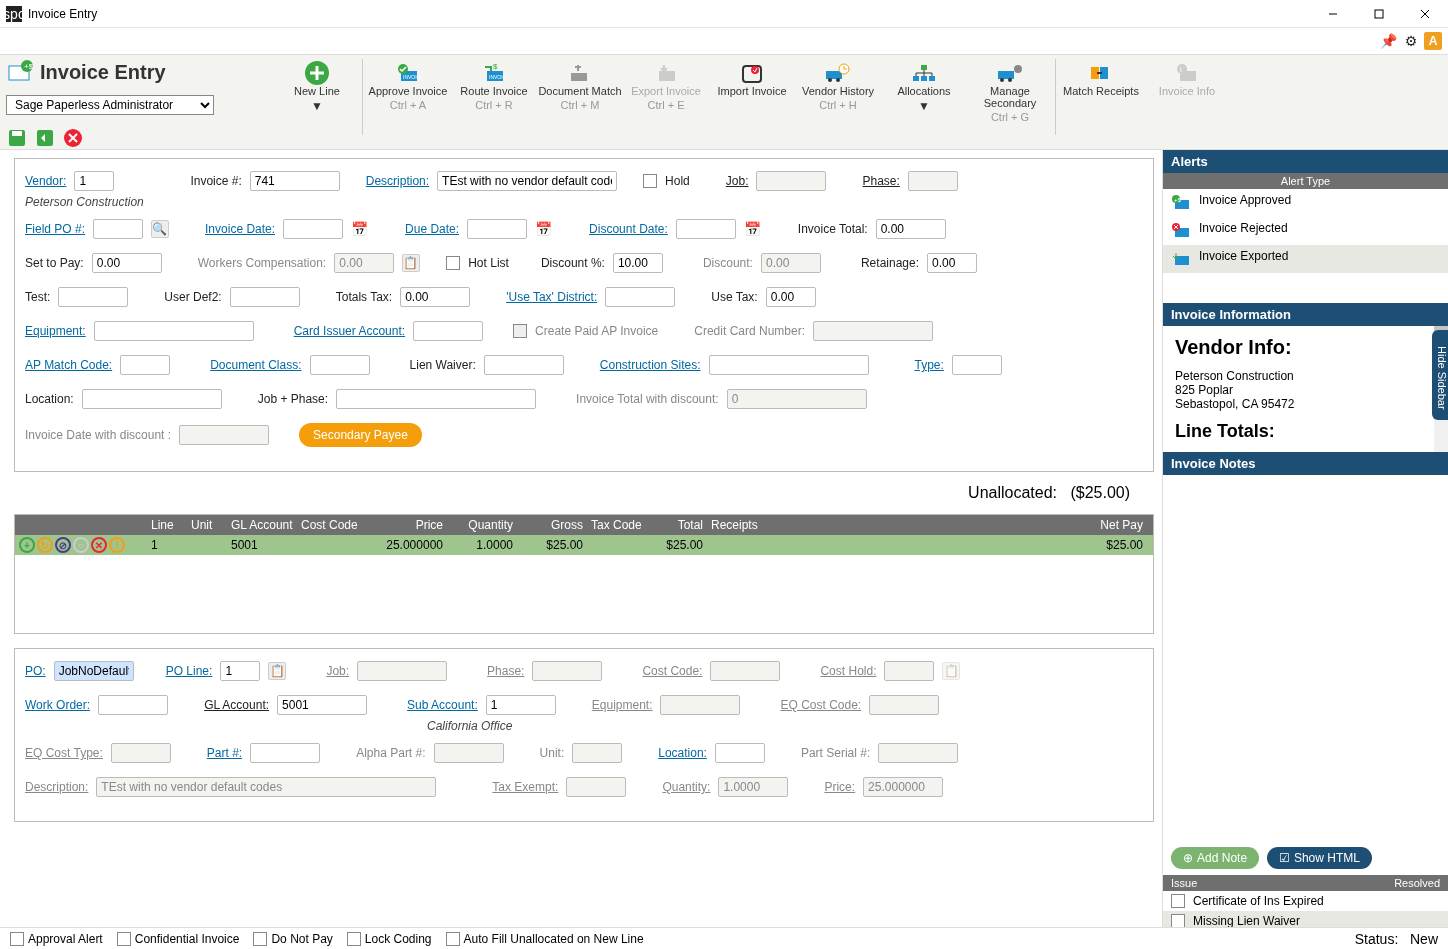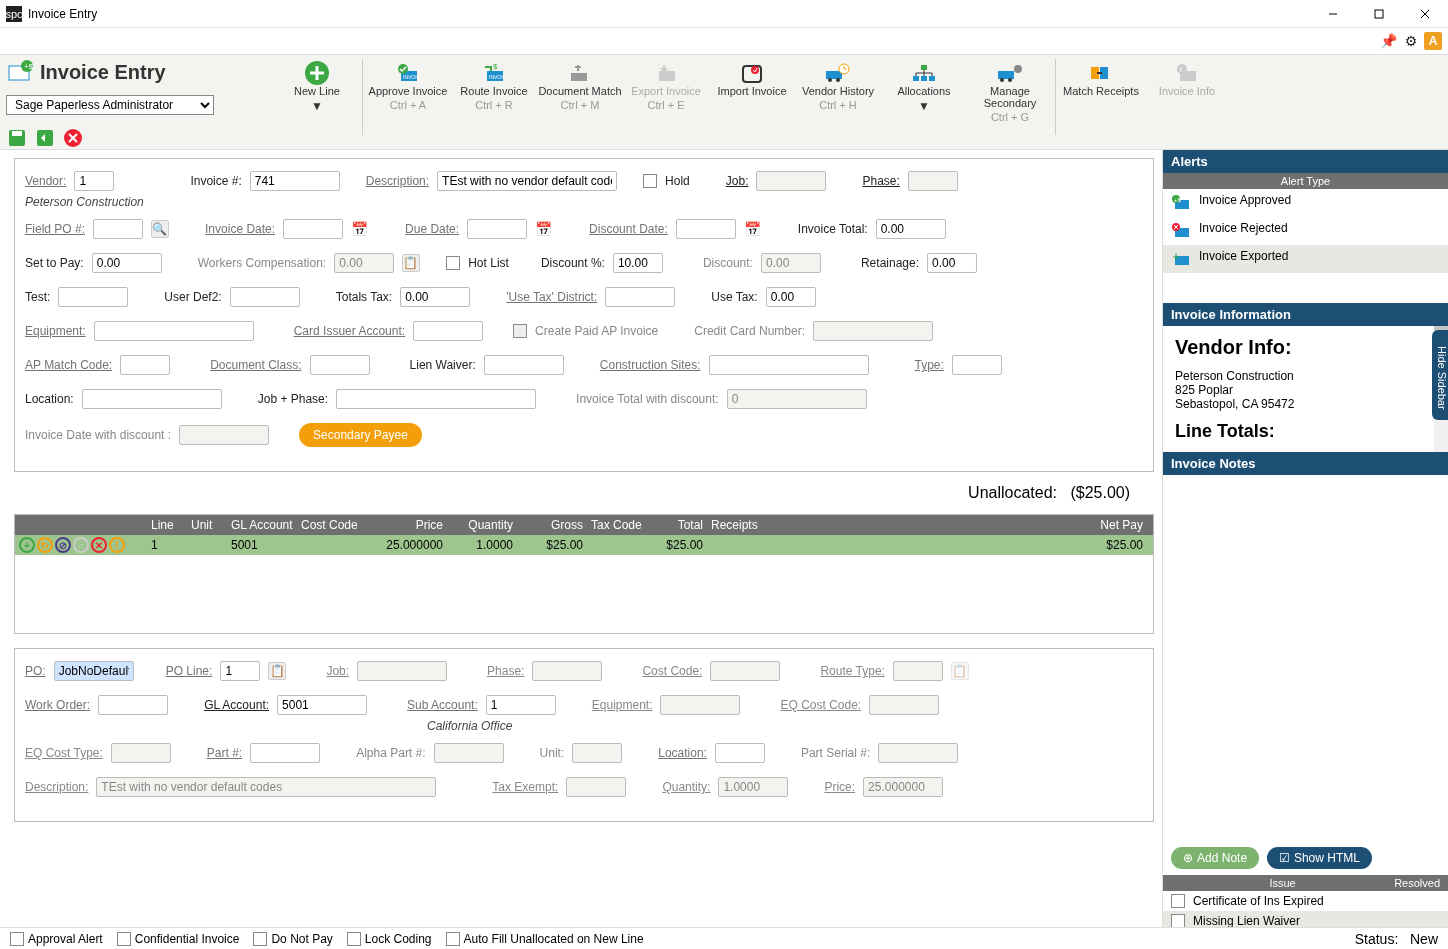--- a/index.html
+++ b/index.html
@@ -1,18 +1,18 @@
 <!DOCTYPE html>
 <html><head>
 <meta charset="utf-8">
 <style>
 * { box-sizing: border-box; margin: 0; padding: 0; }
 body { font-family: 'Segoe UI', Tahoma, sans-serif; font-size: 12px; background: #fff; color: #000; overflow: hidden; }
 .titlebar { height: 28px; display: flex; align-items: center; padding: 0 0 0 6px; background: #fff; border-bottom: 1px solid #e5e5e5; }
-.titlebar .app-icon { width: 16px; height: 16px; background: #222; color: #fff; font-size: 11px; display: inline-flex; align-items:center; justify-content:center; margin-right: 6px; }
+.titlebar .app-icon { width: 16px; height: 16px; background: #222; color: #fff; font-size: 14px; display: inline-flex; align-items:center; justify-content:center; margin-right: 6px; }
 .titlebar .wbuttons { margin-left: auto; display: flex; }
 .titlebar .wbtn { width: 46px; height: 28px; display: flex; align-items: center; justify-content: center; font-size: 11px; }
 .toolbar-top-right { position: absolute; right: 6px; top: 32px; display: flex; gap: 4px; align-items:center; }
 .toolbar-top-right .ic { width: 18px; height: 18px; display:inline-flex; align-items:center; justify-content:center; font-size:14px; }
 .pin-ic { color:#333; }
 .gear-ic { color:#222; }
 .badge-a { width:18px; height:18px; background:#f0a020; color:#fff; font-weight:bold; font-size:12px; display:inline-flex; align-items:center; justify-content:center; border-radius:2px;}
 .ribbon { display:flex; align-items:flex-start; background:#f3f3f0; border-top:1px solid #ddd; border-bottom:1px solid #ddd; padding: 4px 0 0 6px; margin-top: 26px; position: relative; }
 .ribbon-left { display:flex; flex-direction:column; gap:6px; }
 .invoice-icon { display:inline-flex; align-items:center; justify-content:center; width:30px; height:26px; }
@@ -26,21 +26,21 @@
 .tool.dis { color:#aaa; }
 .tool .ticon { width:28px; height:24px; display:flex; align-items:center; justify-content:center; font-size:16px; }
 .tool .shortcut { font-size:11px; color:#999; margin-top:2px; }
 .tool .arrow-dn { font-size:12px; margin-top:2px; }
 .sep { width:1px; height:76px; background:#ccc; margin:0 2px; }
 .content-wrap { display:flex; height: calc(949px - 28px - 26px - 92px - 22px); position: relative; }
 .main-col { flex:1; padding:8px 8px 0 14px; overflow-y:auto; }
 .panel { border:1px solid #bbb; padding:12px 10px 10px 10px; margin-bottom:8px; background:#fff; }
 .frow { display:flex; align-items:center; flex-wrap:wrap; gap:6px 8px; margin-bottom:14px; }
 .lbl { font-size:12px; color:#222; }
-.lbl-link { color:#737373; text-decoration:underline; cursor:pointer; }
+.lbl-link { color:#0369a1; text-decoration:underline; cursor:pointer; }
 .lbl-u { text-decoration:underline; }
 .fld { height:20px; border:1px solid #bbb; background:#fff; border-radius:2px; padding:0 4px; font-size:12px; }
 .fld.ro { background:#f3f3f0; color:#888; }
 .fld.sel { background:#cfe4ff; }
 .w40{width:40px}.w50{width:50px}.w60{width:60px}.w70{width:70px}.w80{width:80px}.w90{width:90px}.w120{width:120px}.w140{width:140px}.w160{width:160px}.w180{width:180px}.w200{width:200px}
 .btn-orange { background:#f59e0b; color:#fff; border:none; border-radius:14px; padding:5px 14px; font-size:12px; cursor:pointer; }
 .cal-ic { width:18px; height:18px; display:inline-flex; align-items:center; justify-content:center; color:#f59e0b; font-size:14px; }
 .popup-ic { width:18px; height:18px; display:inline-flex; align-items:center; justify-content:center; background:#eee; border:1px solid #ccc; border-radius:2px; font-size:12px; }
 .unalloc { text-align:right; font-size:16px; padding:4px 24px 12px 0; }
 .grid { border:1px solid #bbb; }
@@ -463,21 +463,21 @@
         <span style="width:24px"></span>
         <span class="lbl lbl-u" style="color:#888">Job:</span>
         <input class="fld ro w90" style="">
         <span style="width:24px"></span>
         <span class="lbl lbl-u" style="color:#888">Phase:</span>
         <input class="fld ro w70" style="">
         <span style="width:24px"></span>
         <span class="lbl lbl-u" style="color:#888">Cost Code:</span>
         <input class="fld ro w70" style="">
         <span style="width:24px"></span>
-        <span class="lbl lbl-u" style="color:#888">Route Type:</span>
+        <span class="lbl lbl-u" style="color:#888">Cost Hold:</span>
         <input class="fld ro w50" style="">
         <span class="popup-ic" style="opacity:.5">📋</span>
       </div>
       <div class="frow">
         <span class="lbl lbl-link">Work Order:</span>
         <input class="fld w70" style="">
         <span style="width:20px"></span>
         <span class="lbl lbl-u">GL Account:</span>
         <input class="fld w90" value="5001" style="">
         <span style="width:24px"></span>
@@ -579,21 +579,21 @@
       <button class="pill green">
           <span>⊕</span>
           <span>Add Note</span>
         </button>
       <button class="pill navy">
           <span>☑</span>
           <span>Show HTML</span>
         </button>
     </div>
     <div class="issues-hdr">
-      <span style="flex:1;text-align:center">Issue</span>
+      <span style="flex:1;text-align:left">Issue</span>
       <span>Resolved</span>
     </div>
     <div class="issue-row">
       <span class="cb"></span>
       <span>Certificate of Ins Expired</span>
     </div>
     <div class="issue-row sel">
       <span class="cb"></span>
       <span>Missing Lien Waiver</span>
     </div>

